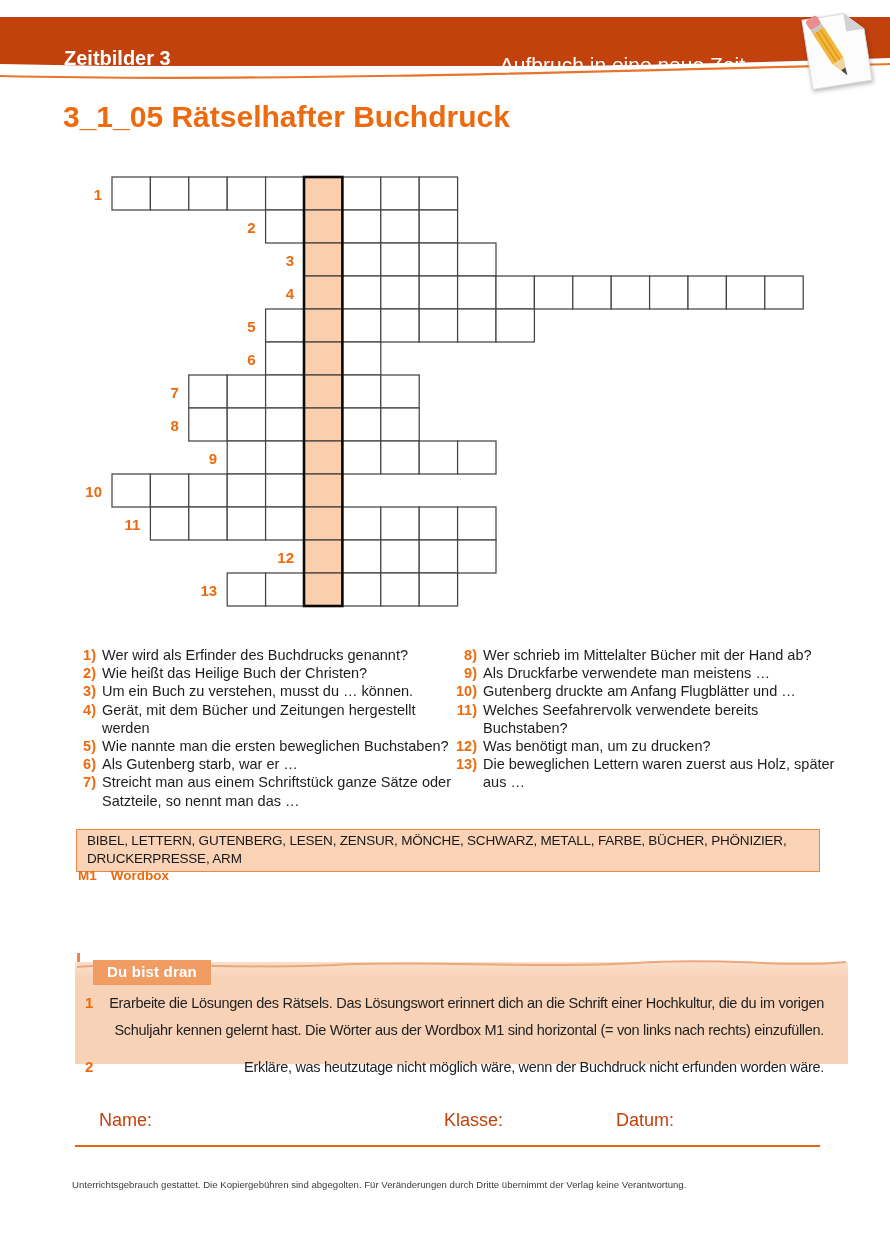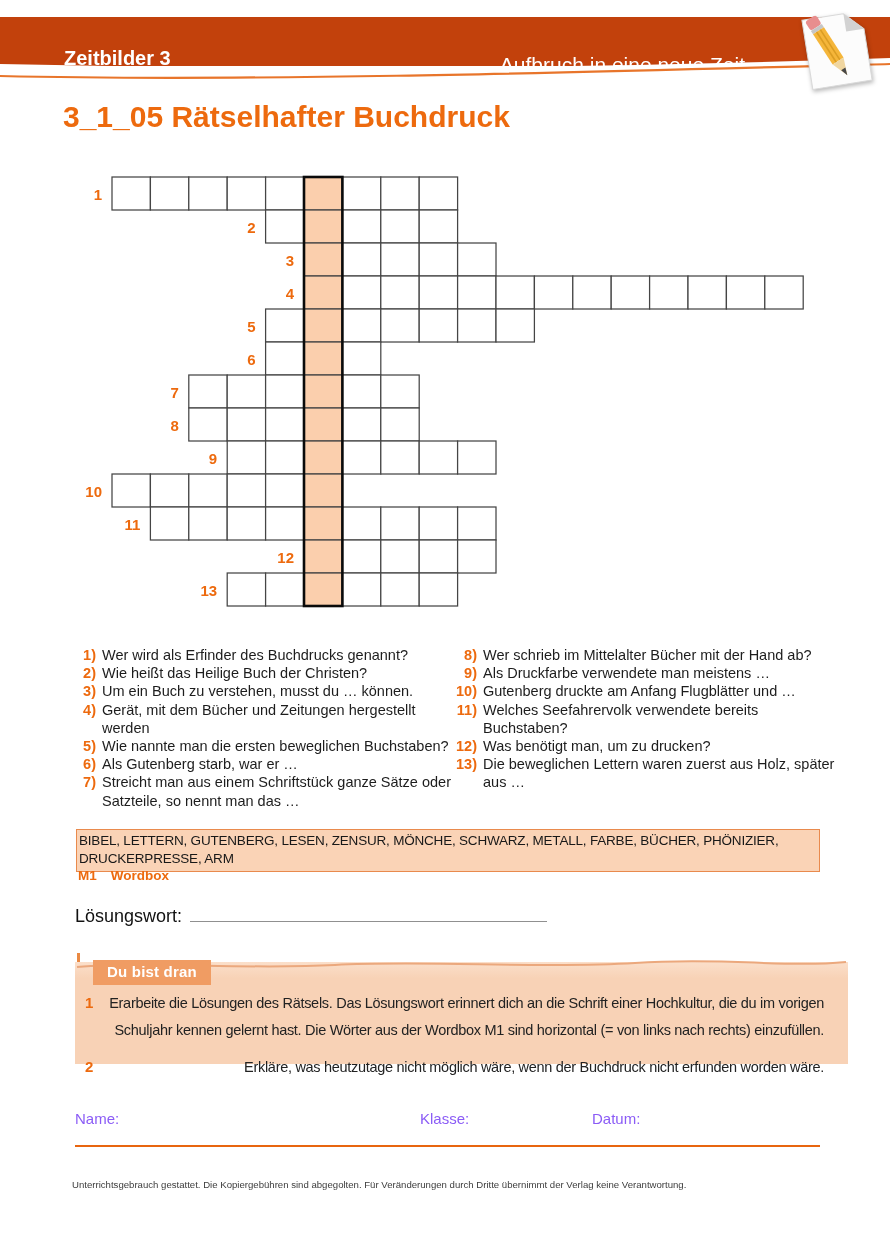--- a/index.html
+++ b/index.html
@@ -25,21 +25,21 @@
   .cluecol { width:377px; }
   .cluecol + .cluecol { width:400px; }
   .clue { display:flex; font-size:14.5px; line-height:18.2px; }
   .clue-num { width:21px; min-width:21px; text-align:right; font-weight:bold; color:#ed6a0e; margin-right:6px; }
   .cluecol + .cluecol .clue-num { width:25px; min-width:25px; }
   .clue-text { white-space:pre-line; color:#1d1d1d; }
   
   .wordbox {
     position:absolute; left:76px; top:829px; width:744px;
     background:#fad3b6; border:1.5px solid #e98a4d;
-    padding:2px 10px 4px 2px; font-size:13.5px; letter-spacing:-0.2px;
+    padding:2px 10px 4px 10px; font-size:13.5px; letter-spacing:-0.2px;
     line-height:17.6px; white-space:pre-line; color:#181818;
   }
   .m1 { position:absolute; left:78px; top:868px; font-size:13.5px; font-weight:bold; color:#ed6a0e; }
   .m1 span + span { margin-left:14px; }
   
   .solution { position:absolute; left:75px; top:904px; font-size:18px; color:#111; }
   .sline { display:inline-block; width:357px; height:18px; border-bottom:1.3px solid #909090; margin-left:8px; }
   
   .tick { position:absolute; left:77px; top:953px; width:3px; height:42px; background:#ea8943; }
   .panel {
@@ -50,21 +50,21 @@
   .panel-wave { position:absolute; left:0; top:-4px; width:773px; height:14px; }
   .tab {
     position:absolute; left:18px; top:-2px; height:25px; padding:3px 14px 0 14px;
     background:#f09c63; color:#fff; font-size:15px; font-weight:bold; letter-spacing:0.2px;
   }
   .task { display:flex; margin-bottom:11px; }
   .task-num { width:22px; min-width:22px; font-size:15px; font-weight:bold; color:#ed6a0e; line-height:26.5px; }
   .task-text { width:733px; font-size:14.5px; letter-spacing:-0.3px; line-height:26.5px;
                white-space:pre-line; color:#222;text-align:right; }
   
-  .field { position:absolute; top:1110px; font-size:15px; color:#8b5cf6; }
+  .field { position:absolute; top:1110px; font-size:18px; color:#c2410c;margin-left:24px; }
   .f-name { left:75px; } .f-klasse { left:420px; } .f-datum { left:592px; }
   .orange-rule { position:absolute; left:75px; top:1145px; width:745px; height:2px; background:#e8650f; }
   .footer { position:absolute; left:63px; top:1178px; width:792px; font-size:9.6px; line-height:14px; color:#3d3d3d; }
   .footer .l2 { padding-left:9px; }
 </style>
 </head>
 <body>
 
 <div id="page">
 
@@ -260,23 +260,20 @@
         </div>
       </div>
   </div>
 
   <div class="wordbox">BIBEL, LETTERN, GUTENBERG, LESEN, ZENSUR, MÖNCHE, SCHWARZ, METALL, FARBE, BÜCHER, PHÖNIZIER,
 DRUCKERPRESSE, ARM</div>
   <div class="m1">
     <span>M1</span><span>Wordbox</span>
   </div>
 
-  <div class="solution">
-    <span>Lösungswort:</span><span class="sline"></span>
-  </div>
 
   <div class="tick"></div>
   <div class="panel">
     <svg class="panel-wave" viewBox="0 0 773 14" preserveAspectRatio="none">
       <path d="M2,9 C80,3 170,12 260,7 S470,11 560,5 S710,10 771,4" fill="none" stroke="#eba87d" stroke-width="2"></path>
     </svg>
     <div class="tab">Du bist dran</div>
     <div id="task-list">
         <div class="task">
           <span class="task-num">1</span>

